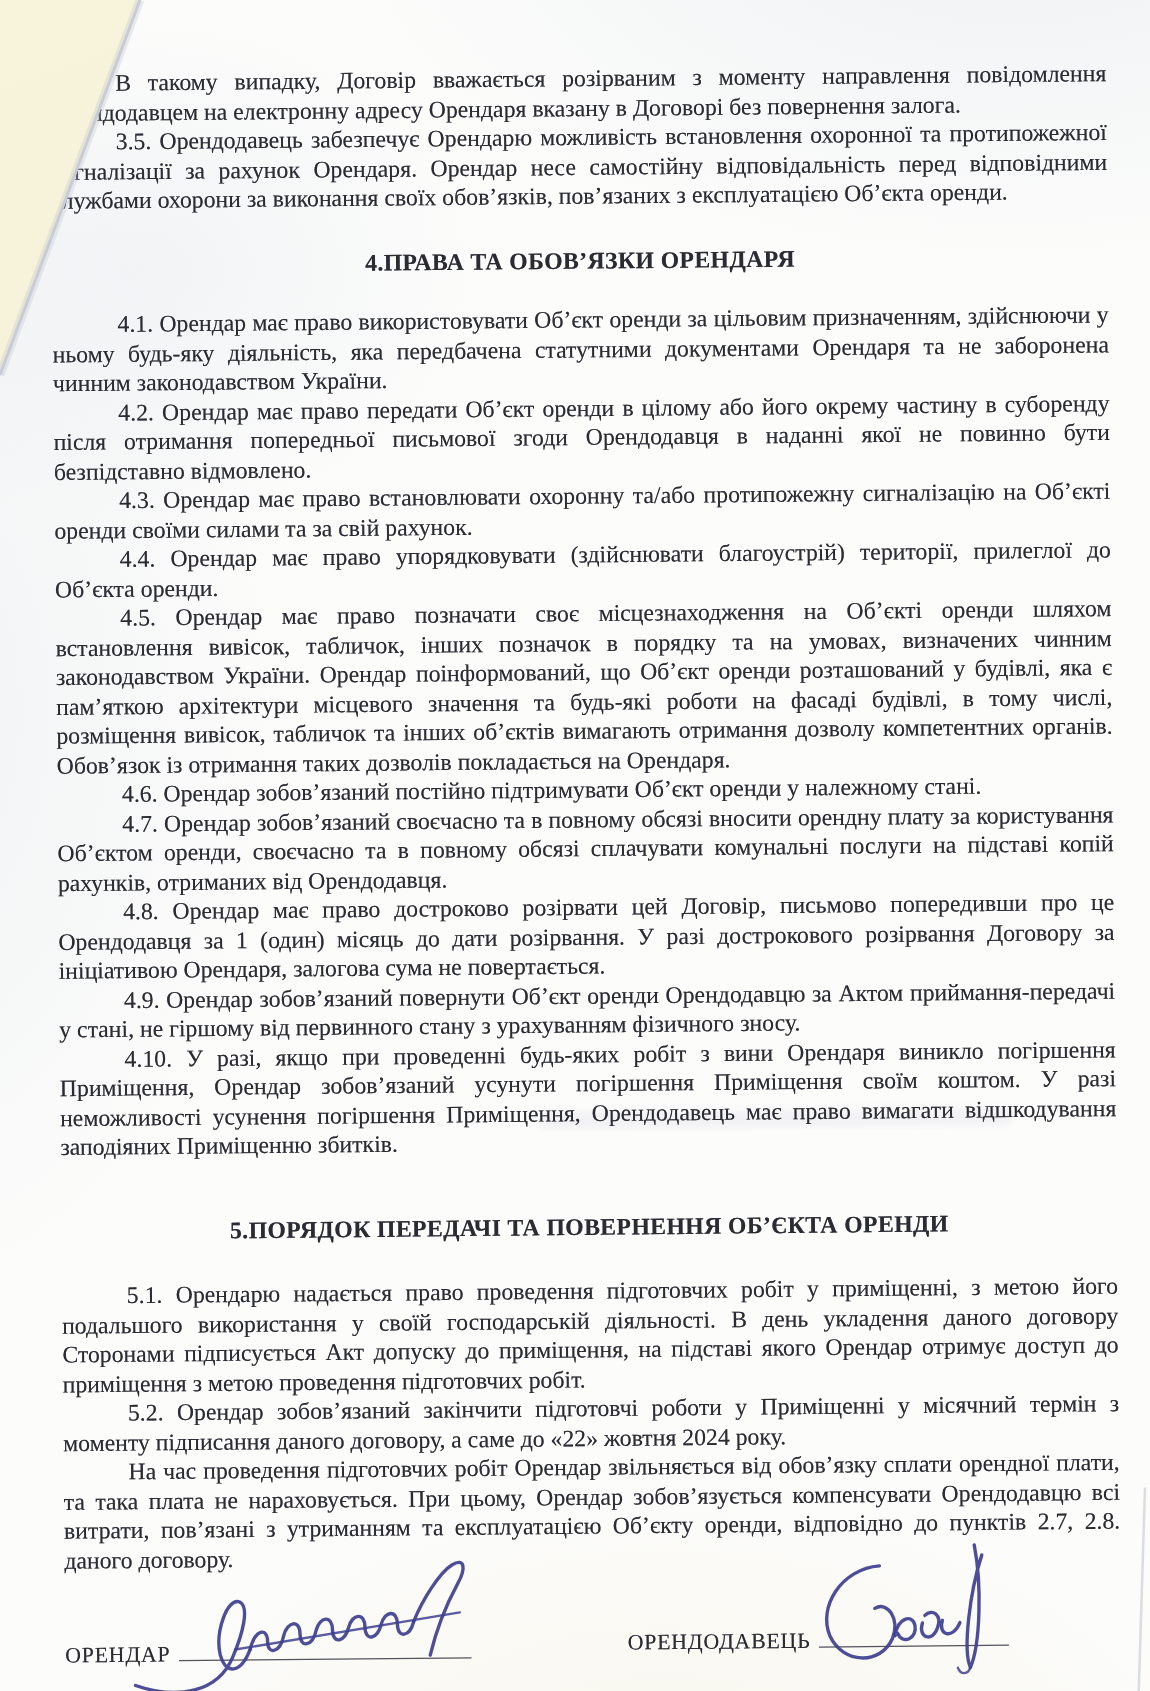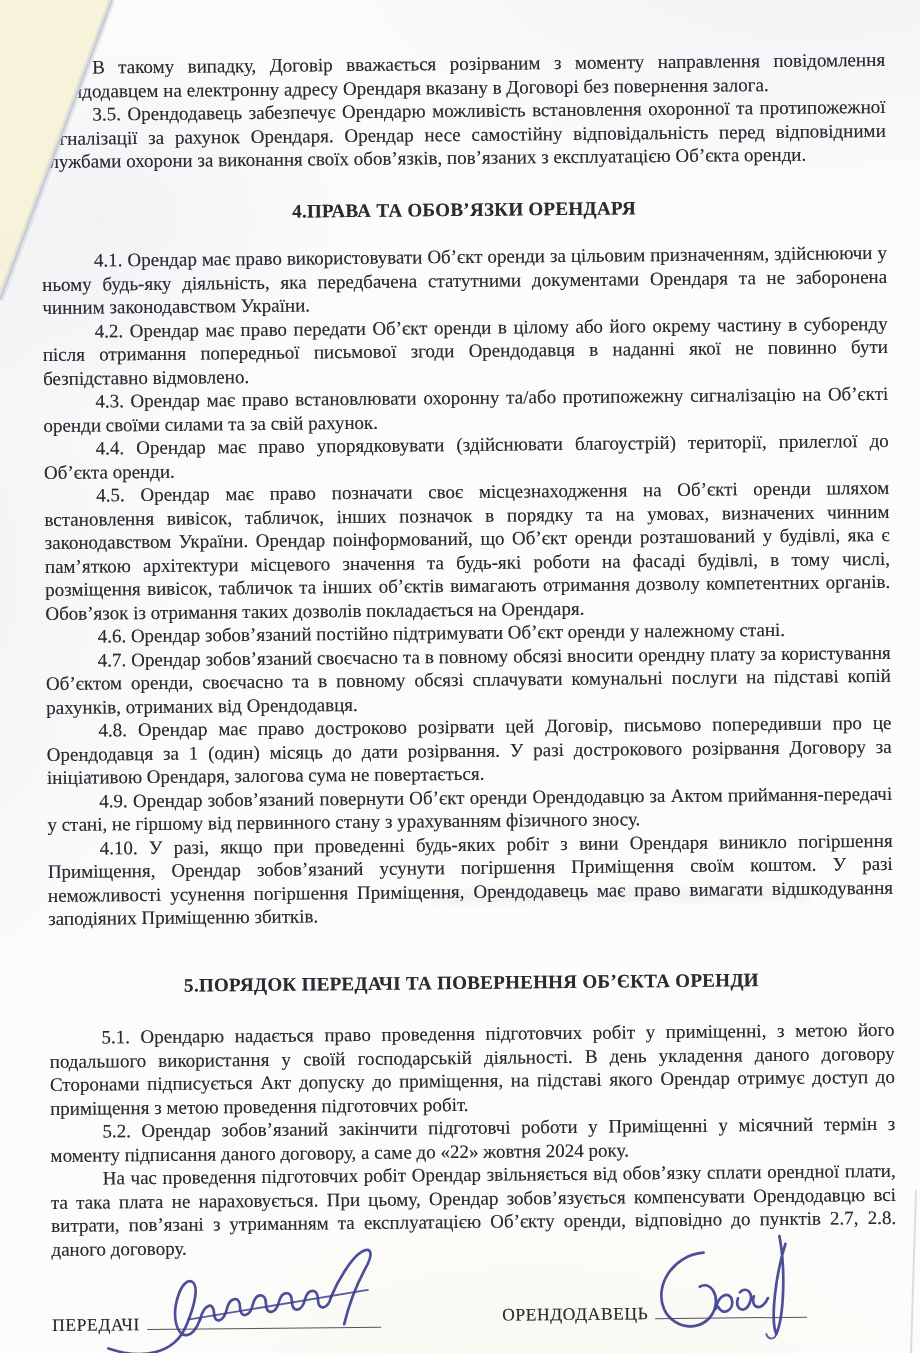--- a/index.html
+++ b/index.html
@@ -85,21 +85,21 @@
         <p class="body">4.9. Орендар зобов’язаний повернути Об’єкт оренди Орендодавцю за Актом приймання-передачі у стані, не гіршому від первинного стану з урахуванням фізичного зносу.</p>
         <p class="body">4.10. У разі, якщо при проведенні будь-яких робіт з вини Орендаря виникло погіршення Приміщення, Орендар зобов’язаний усунути погіршення Приміщення своїм коштом. У разі неможливості усунення погіршення Приміщення, Орендодавець має право вимагати відшкодування заподіяних Приміщенню збитків.</p>
         <p class="heading large-gap">5.ПОРЯДОК ПЕРЕДАЧІ ТА ПОВЕРНЕННЯ ОБ’ЄКТА ОРЕНДИ</p>
         <p class="body">5.1. Орендарю надається право проведення підготовчих робіт у приміщенні, з метою його подальшого використання у своїй господарській діяльності. В день укладення даного договору Сторонами підписується Акт допуску до приміщення, на підставі якого Орендар отримує доступ до приміщення з метою проведення підготовчих робіт.</p>
         <p class="body">5.2. Орендар зобов’язаний закінчити підготовчі роботи у Приміщенні у місячний термін з моменту підписання даного договору, а саме до «22» жовтня 2024 року.</p>
         <p class="body">На час проведення підготовчих робіт Орендар звільняється від обов’язку сплати орендної плати, та така плата не нараховується. При цьому, Орендар зобов’язується компенсувати Орендодавцю всі витрати, пов’язані з утриманням та експлуатацією Об’єкту оренди, відповідно до пунктів 2.7, 2.8. даного договору.</p>
       </div>
 
     <div class="sig-row">
       <div class="sig-group left">
-        <span class="sig-label">ПЕРЕДАЧІ</span><span class="sig-line left-line"></span>
+        <span class="sig-label">ОРЕНДАР</span><span class="sig-line left-line"></span>
       </div>
       <div class="sig-group right">
         <span class="sig-label">ОРЕНДОДАВЕЦЬ</span><span class="sig-line right-line"></span>
       </div>
 
       <svg class="ink lessee" viewBox="0 0 330 112">
         <path d="M10 102 C44 114 76 108 88 80 C96 62 102 40 94 36 C84 32 74 60 78 78 C82 94 94 94 102 74"></path>
         <path d="M102 74 C106 58 116 56 116 68 C116 79 126 77 129 63 C132 52 142 50 142 62 C142 74 152 72 155 59 C158 48 168 47 168 59 C168 71 178 69 181 57 C184 46 194 45 194 57 C194 69 204 67 207 55 C210 44 220 43 220 55 C220 67 230 65 233 53"></path>
         <path d="M233 53 C240 36 254 14 264 8 C274 2 276 10 268 24 C258 42 250 64 246 80"></path>
         <path class="thin" d="M90 74 L270 46"></path>

